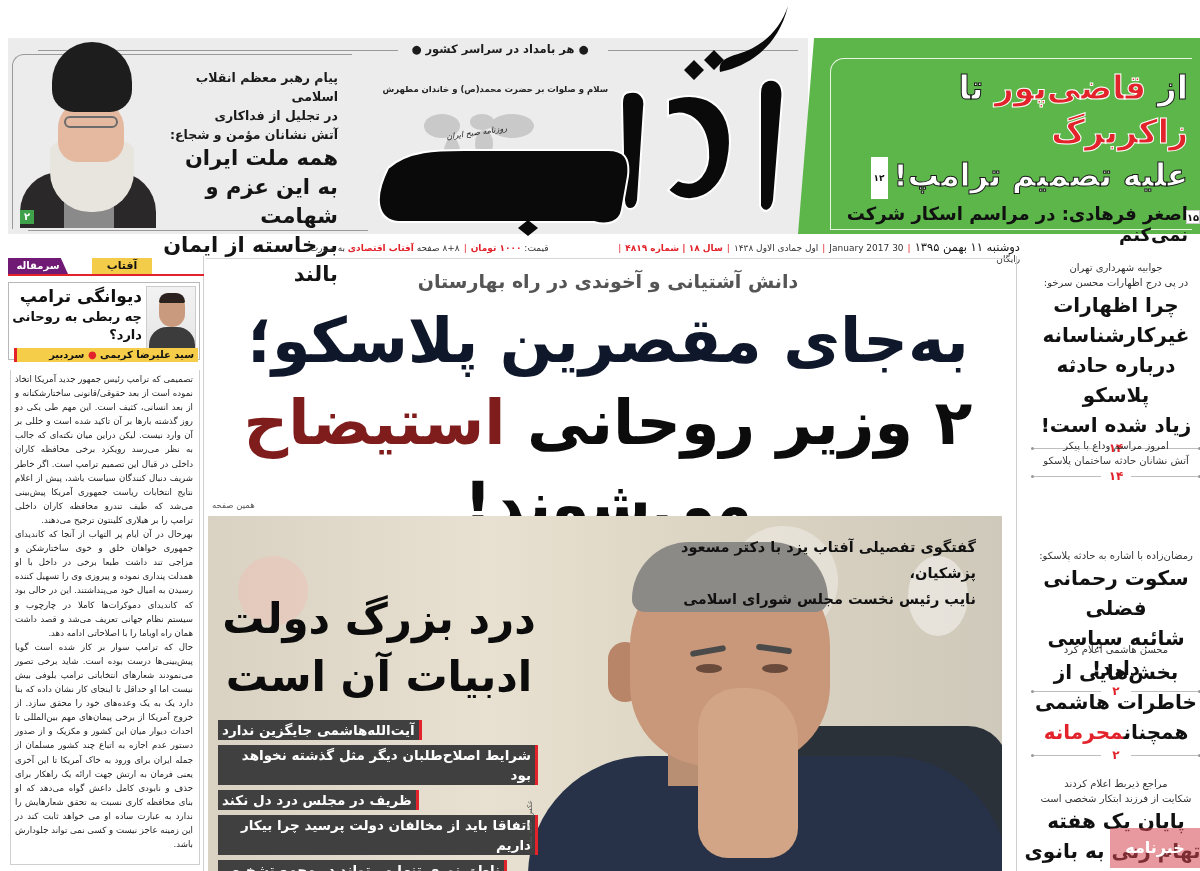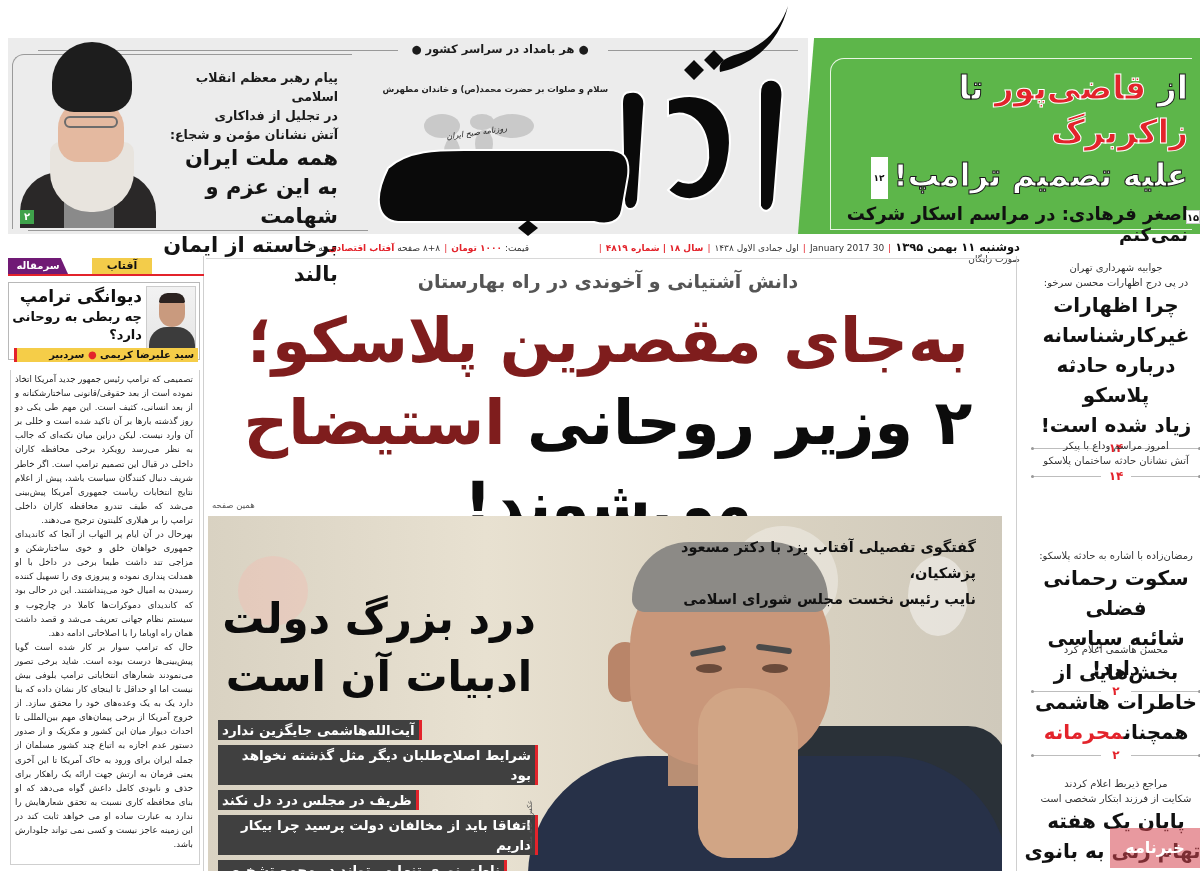--- a/index.html
+++ b/index.html
@@ -41,21 +41,21 @@
   #green-text { position: absolute; left: 820px; top: 28px; width: 360px; text-align: right; }
   #green-headline-1 { font-size: 33px; font-weight: bold; line-height: 44px; color: #fff; -webkit-text-stroke: 1px #1a1a1a; }
   #green-headline-1 .red { color: #e3232b; -webkit-text-stroke: 1px #fff; }
   #green-headline-2 { font-size: 31px; font-weight: bold; line-height: 42px; color: #fff; -webkit-text-stroke: 1px #1a1a1a; }
   #green-headline-2 .pg { display: inline-block; background: #fff; color: #111; -webkit-text-stroke: 0; font-size: 9px; padding: 0 3px; vertical-align: middle; margin-right: 6px; }
   #green-sub { margin-top: 4px; font-size: 18px; font-weight: bold; color: #111; border-bottom: 1.5px solid #fff; padding-bottom: 2px; }
   #green-badge { left: 1178px; top: 172px; background: #fff; color: #111; border: 1px solid #ccc; }
 
   
   #datebar { position: absolute; left: 300px; top: 240px; width: 720px; height: 14px; font-size: 9px; color: #333; text-align: right; }
-  #datebar .date-main { font-weight: bold; font-size: 11.5px; color: #111; }
+  #datebar .date-main { font-weight: normal; font-size: 11.5px; color: #111; }
   #datebar .sep { color: #e3232b; margin: 0 4px; }
   #datebar .red { color: #e3232b; font-weight: bold; }
   #date-rule { position: absolute; left: 206px; top: 258px; width: 804px; height: 1px; background: #d8d8d8; }
 
   
   #editorial { position: absolute; left: 4px; top: 256px; width: 200px; height: 615px; border-right: 1px solid #cfcfcf; }
   #ed-tabs { position: absolute; left: 4px; top: 0; width: 192px; height: 18px; }
   #ed-tab-red { position: absolute; left: 0; top: 2px; width: 60px; height: 16px; background: #701a75; color: #fff; font-size: 10px; font-weight: bold; text-align: center; line-height: 16px; clip-path: polygon(0 0, 88% 0, 100% 100%, 0 100%); }
   #ed-tab-logo { position: absolute; left: 84px; top: 2px; width: 60px; height: 16px; background: #f3cc4a; font-size: 11px; font-weight: bold; text-align: center; line-height: 16px; }
   #ed-tab-rule { position: absolute; left: 0; top: 18px; width: 196px; height: 2px; background: #e3232b; }
@@ -68,21 +68,21 @@
   #ed-title .t1 { font-size: 17px; font-weight: bold; color: #111; line-height: 24px; }
   #ed-title .t2 { font-size: 13px; font-weight: bold; color: #111; line-height: 18px; }
   #ed-byline { position: absolute; left: 10px; top: 92px; width: 184px; height: 14px; background: #f5cd48; font-size: 10px; font-weight: bold; text-align: right; padding-right: 4px; line-height: 14px; color: #111; border-left: 3px solid #e3232b; }
   #ed-byline .dot { color: #e3232b; }
   #ed-body { position: absolute; left: 6px; top: 114px; width: 190px; height: 495px; border: 1px solid #cfcfcf; border-top: none; padding: 2px 6px 0 4px; font-size: 8.6px; line-height: 14.1px; text-align: justify; text-align-last: right; color: #1a1a1a; }
   #ed-body p { margin-bottom: 0; }
 
   
   #lead-kicker { position: absolute; left: 206px; top: 270px; width: 804px; text-align: center; font-size: 19px; color: #555; font-weight: bold; }
   #lead-headline { position: absolute; left: 206px; top: 300px; width: 804px; text-align: center; }
-  #lead-headline .l1 { font-size: 62px; font-weight: bold; line-height: 82px; color: #7f1d1d; letter-spacing: -1px; }
+  #lead-headline .l1 { font-size: 62px; font-weight: bold; line-height: 82px; color: #0f172a; letter-spacing: -1px; }
   #lead-headline .l2 { font-size: 62px; font-weight: bold; line-height: 82px; color: #0c0c0c; letter-spacing: -1px; }
   #lead-headline .red { color: #7f1d1d; }
   #lead-ref { position: absolute; left: 212px; top: 500px; font-size: 8.5px; color: #555; }
 
   
   #interview { position: absolute; left: 208px; top: 516px; width: 794px; height: 355px; overflow: hidden; background: linear-gradient(90deg, #d9d2c2 0%, #e8e1d1 35%, #ded6c4 60%, #cfc9bb 100%); }
   #interview .bokeh1 { position: absolute; left: 30px; top: 40px; width: 70px; height: 70px; border-radius: 50%; background: rgba(240,190,180,0.45); }
   #interview .bokeh2 { position: absolute; left: 520px; top: 10px; width: 110px; height: 110px; border-radius: 50%; background: rgba(255,255,255,0.35); }
   #interview .bokeh3 { position: absolute; left: 700px; top: 40px; width: 60px; height: 80px; border-radius: 50%; background: rgba(255,255,255,0.45); }
   #interview .chair { position: absolute; left: 520px; top: 210px; width: 280px; height: 160px; background: #2a3138; border-radius: 40px 40px 0 0; }

